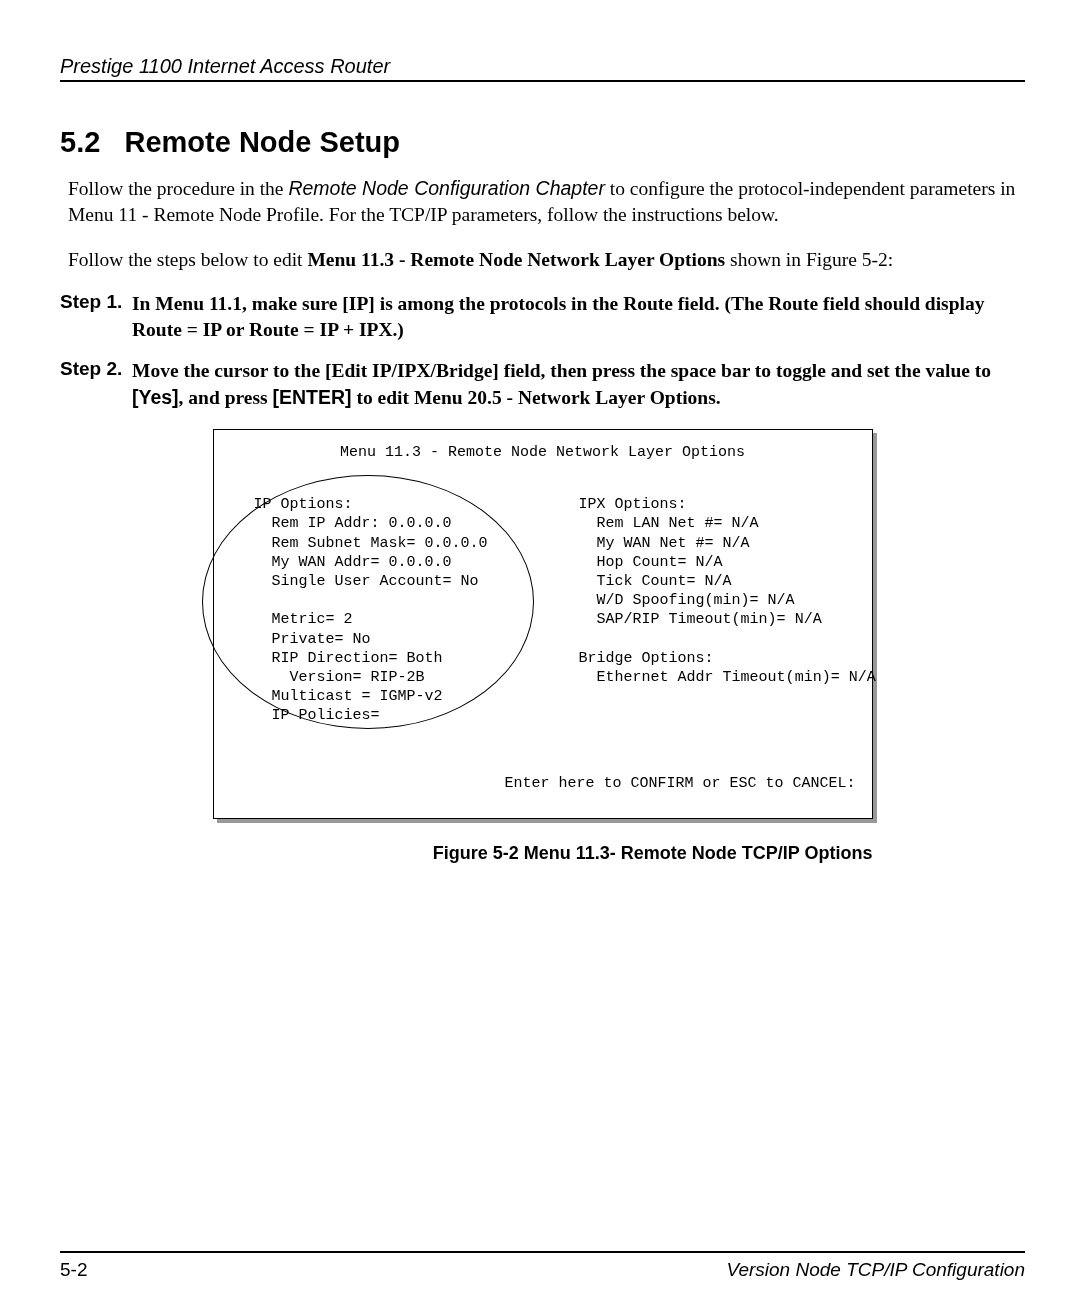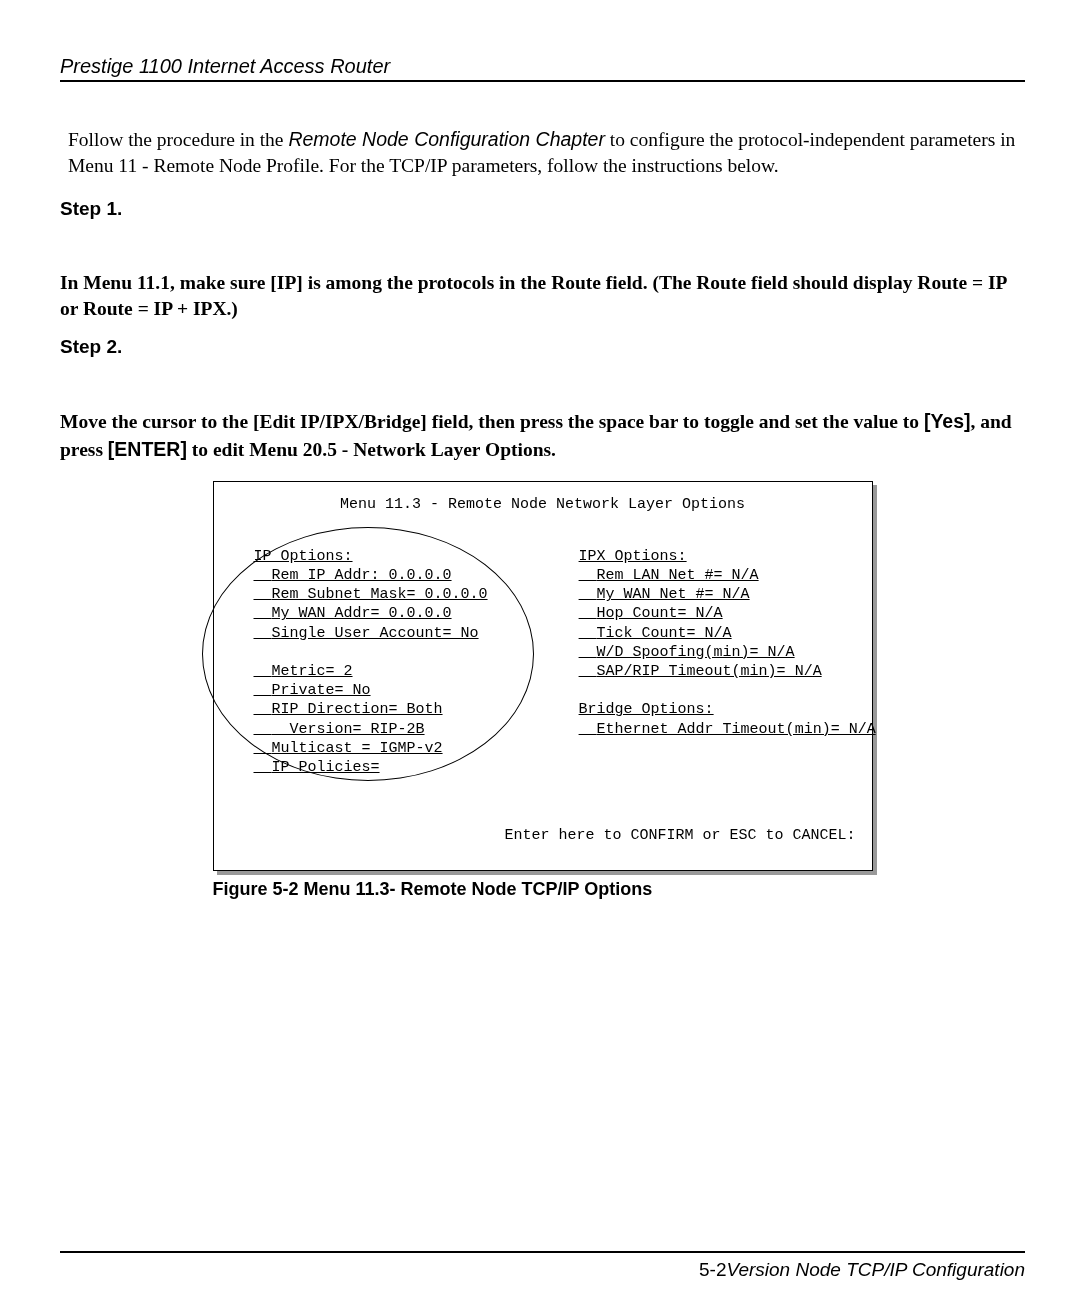--- a/index.html
+++ b/index.html
@@ -38,21 +38,20 @@
   .italic-sans {
     font-family: Arial, Helvetica, sans-serif;
     font-style: italic;
   }
   .sans {
     font-family: Arial, Helvetica, sans-serif;
   }
   .step-row {
     display: flex;
     margin-bottom: 14px;
-    flex-direction: column;
   }
   .step-label {
     font-family: Arial, Helvetica, sans-serif;
     font-weight: bold;
     font-size: 19px;
     flex: 0 0 72px;
   }
   .step-text {
     flex: 1;
     font-size: 19.5px;
@@ -77,21 +76,20 @@
     margin-bottom: 34px;
   }
   .menu-cols {
     display: flex;
     font-family: "Courier New", Courier, monospace;
     font-size: 15px;
     white-space: pre;
     line-height: 1.28;
     position: relative;
     padding-left: 24px;
-    text-decoration: underline;
   }
   .menu-col-left {
     flex: 0 0 54%;
   }
   .menu-col-right {
     flex: 1;
   }
   .menu-footer {
     font-family: "Courier New", Courier, monospace;
     font-size: 15px;
@@ -105,53 +103,59 @@
     width: 330px;
     height: 252px;
     border: 1px solid #000;
     border-radius: 50%;
     pointer-events: none;
   }
   .figure-caption {
     font-family: Arial, Helvetica, sans-serif;
     font-weight: bold;
     font-size: 18px;
-    text-align: left;
-    margin-top: 8px;
+    text-align: right;
+    margin-top: 24px;
   }
   .footer {
     position: absolute;
     left: 60px;
     right: 55px;
     bottom: 30px;
     border-top: 2px solid #000;
     padding-top: 6px;
     display: flex;
-    justify-content: flex-end;
+    justify-content: space-between;
     font-family: Arial, Helvetica, sans-serif;
     font-size: 19px;
   }
   .footer .right {
     font-style: italic;
   }
 </style>
 </head>
 <body>
 
 <div class="page">
 
   <div class="header">
     <span>Prestige 1100 Internet Access Router</span>
   </div>
 
+  <h2 class="section-title">
+    <span>5.2</span>&nbsp;&nbsp;&nbsp;<span>Remote Node Setup</span>
+  </h2>
 
   <p class="body">
     <span>Follow the procedure in the </span><span class="italic-sans">Remote Node Configuration Chapter</span><span> to configure the protocol-independent parameters in Menu 11 - Remote Node Profile.  For the TCP/IP parameters, follow the instructions below.</span>
   </p>
 
+  <p class="body">
+    <span>Follow the steps below to edit </span><b>Menu 11.3 - Remote Node Network Layer Options</b><span> shown in Figure 5-2:</span>
+  </p>
 
   <div class="step-row">
     <div class="step-label">Step 1.</div>
     <div class="step-text">In Menu 11.1, make sure [IP] is among the protocols in the Route field. (The Route field should display Route = IP or Route = IP + IPX.)</div>
   </div>
 
   <div class="step-row">
     <div class="step-label">Step 2.</div>
     <div class="step-text">
       <span>Move the cursor to the [Edit IP/IPX/Bridge] field, then press the space bar to toggle and set the value to </span><span class="sans">[Yes]</span><span>, and press </span><span class="sans">[ENTER]</span><span> to edit </span><b>Menu 20.5 - Network Layer Options</b><span>.</span>

